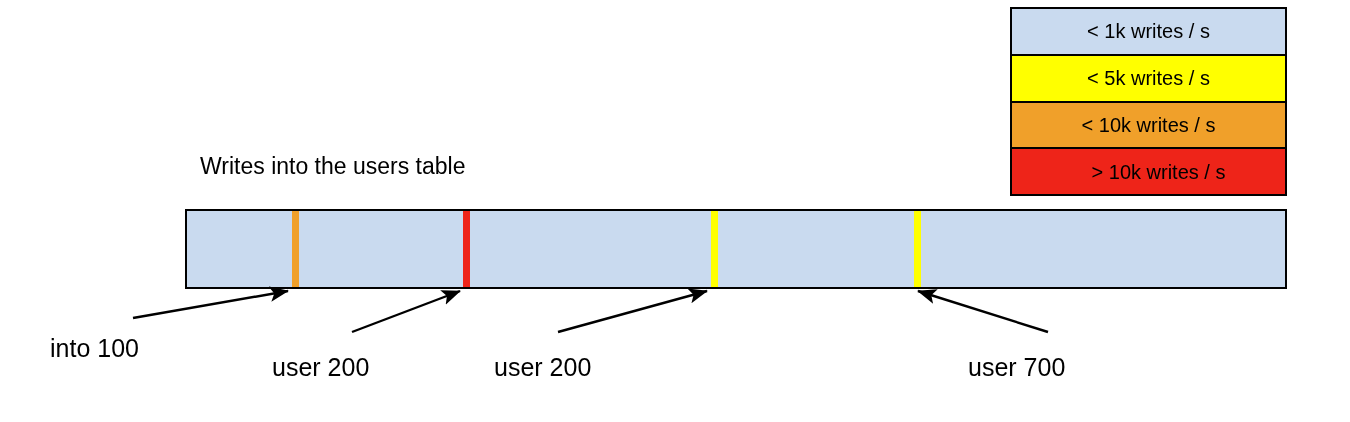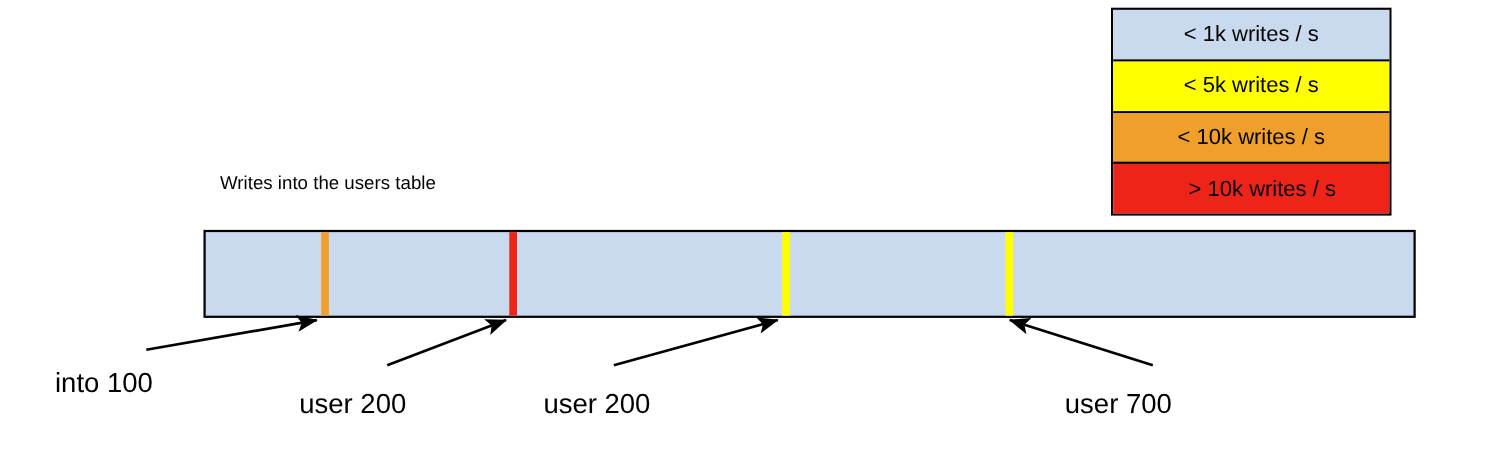--- a/index.html
+++ b/index.html
@@ -20,21 +20,21 @@
     left: 0; top: 0;
     width: 1350px;
     height: 422px;
   }
 
   
   .legend {
     position: absolute;
     left: 1010px;
     top: 7px;
-    width: 255px;
+    width: 277px;
     height: 189px;
     border: 2px solid #000000;
     box-sizing: border-box;
     display: flex;
     flex-direction: column;
   }
   .legend-row {
     flex: 1 1 0;
     display: flex;
     align-items: center;
@@ -48,21 +48,21 @@
     line-height: 20px;
     letter-spacing: 0px;
     white-space: nowrap;
   }
 
   
   .chart-title {
     position: absolute;
     left: 200px;
     top: 154px;
-    font-size: 17px;
+    font-size: 23px;
     line-height: 25px;
     white-space: nowrap;
   }
 
   
   .bar-wrap {
     position: absolute;
     left: 185px;
     top: 209px;
     width: 1102px;

